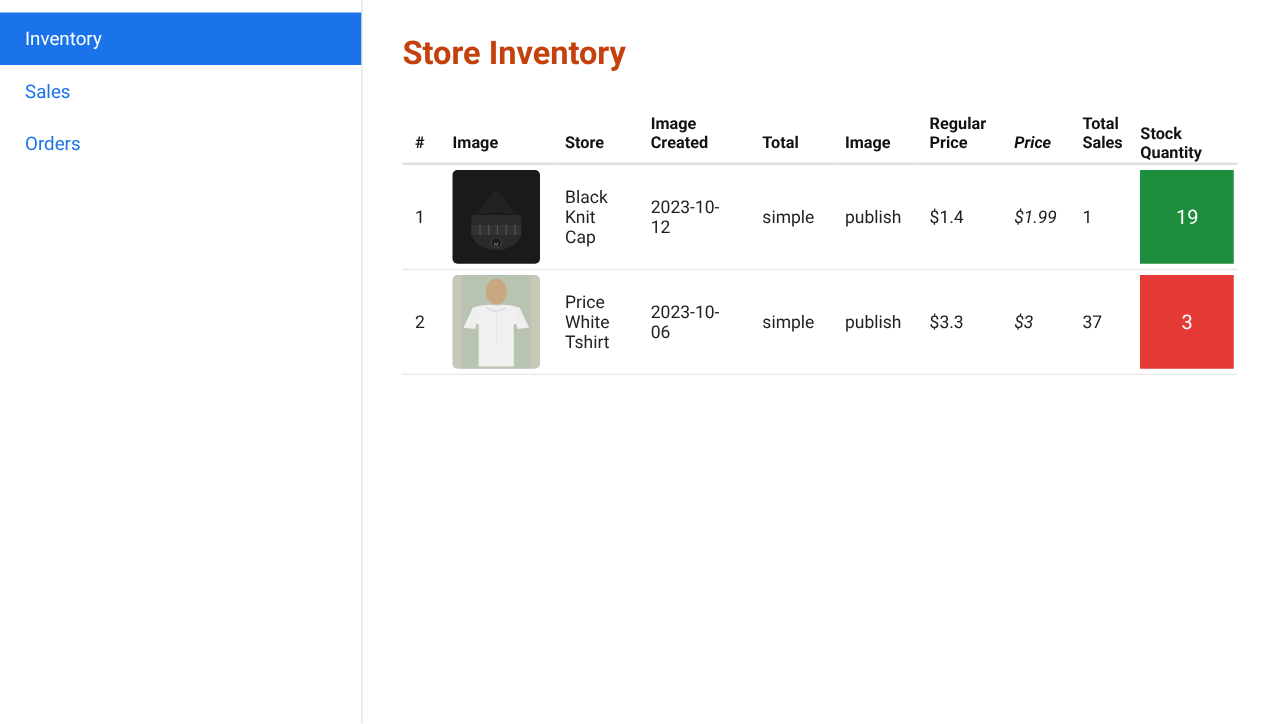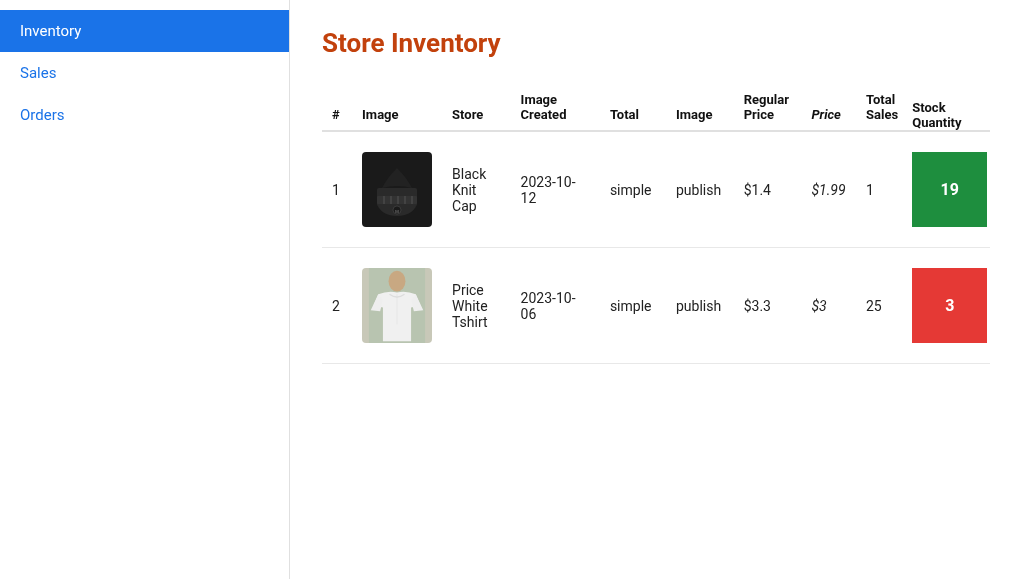--- a/index.html
+++ b/index.html
@@ -58,21 +58,21 @@
       color: #111;
       text-align: left;
       padding: 6px 10px 8px 10px;
       vertical-align: bottom;
       border-bottom: 2px solid #e0e0e0;
     }
     tbody tr {
       border-bottom: 1px solid #e8e8e8;
     }
     tbody td {
-      padding: 20px 10px;
+      padding: 4px 10px;
       vertical-align: middle;
       font-size: 14px;
       color: #222;
     }
     .col-num { width: 32px; }
     .col-image { width: 90px; }
     .col-name { width: 80px; }
     .col-date { width: 110px; }
     .col-type { width: 70px; }
     .col-status { width: 70px; }
@@ -102,21 +102,21 @@
       justify-content: center;
       overflow: hidden;
       border-radius: 4px;
     }
 
     .stock-badge {
       display: flex;
       align-items: center;
       justify-content: center;
       font-size: 16px;
-      font-weight: 700;
+      font-weight: 400;
       color: #fff;
       height: 75px;
       width: 75px;
     }
     .stock-green { background: #1e8e3e; }
     .stock-red { background: #e53935; }
 
     .stock-cell {
       padding: 0 !important;
     }
@@ -215,20 +215,20 @@
               <path d="M30,28 L30,60" stroke="#ddd" stroke-width="0.5"></path>
             </svg>
           </div>
         </td>
         <td class="col-name">Price White Tshirt</td>
         <td class="col-date">2023-10-06</td>
         <td class="col-type">simple</td>
         <td class="col-status">publish</td>
         <td class="col-regular-price">$3.3</td>
         <td class="col-price">$3</td>
-        <td class="col-total-sales">25</td>
+        <td class="col-total-sales">37</td>
         <td class="col-stock-qty stock-cell">
           <div class="stock-badge stock-red">3</div>
         </td>
       </tr>
     </tbody>
   </table>
 </main>
 
 </body></html>

